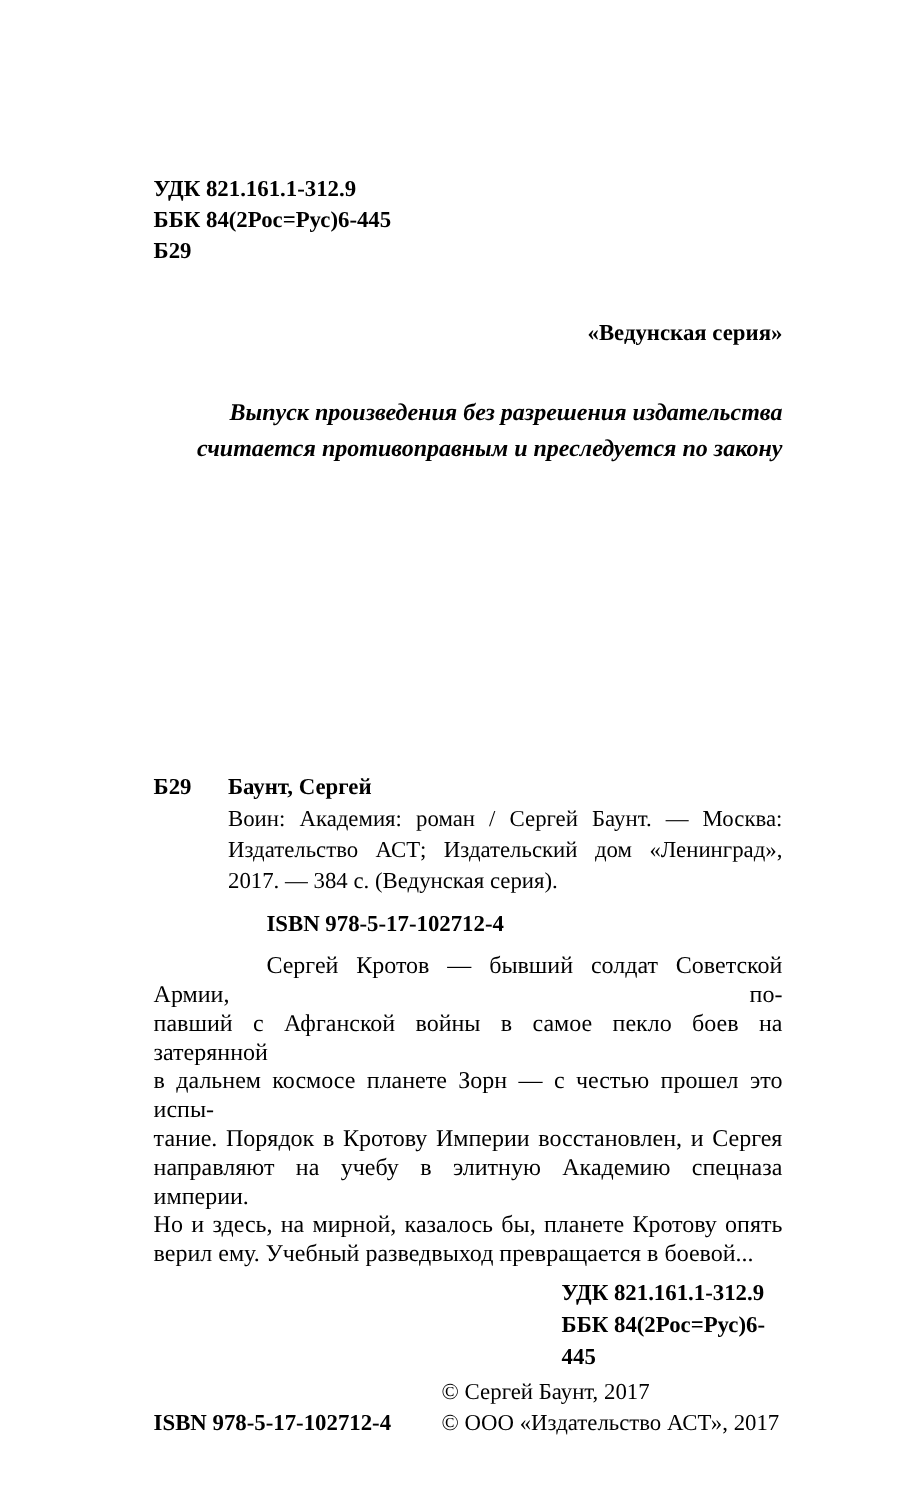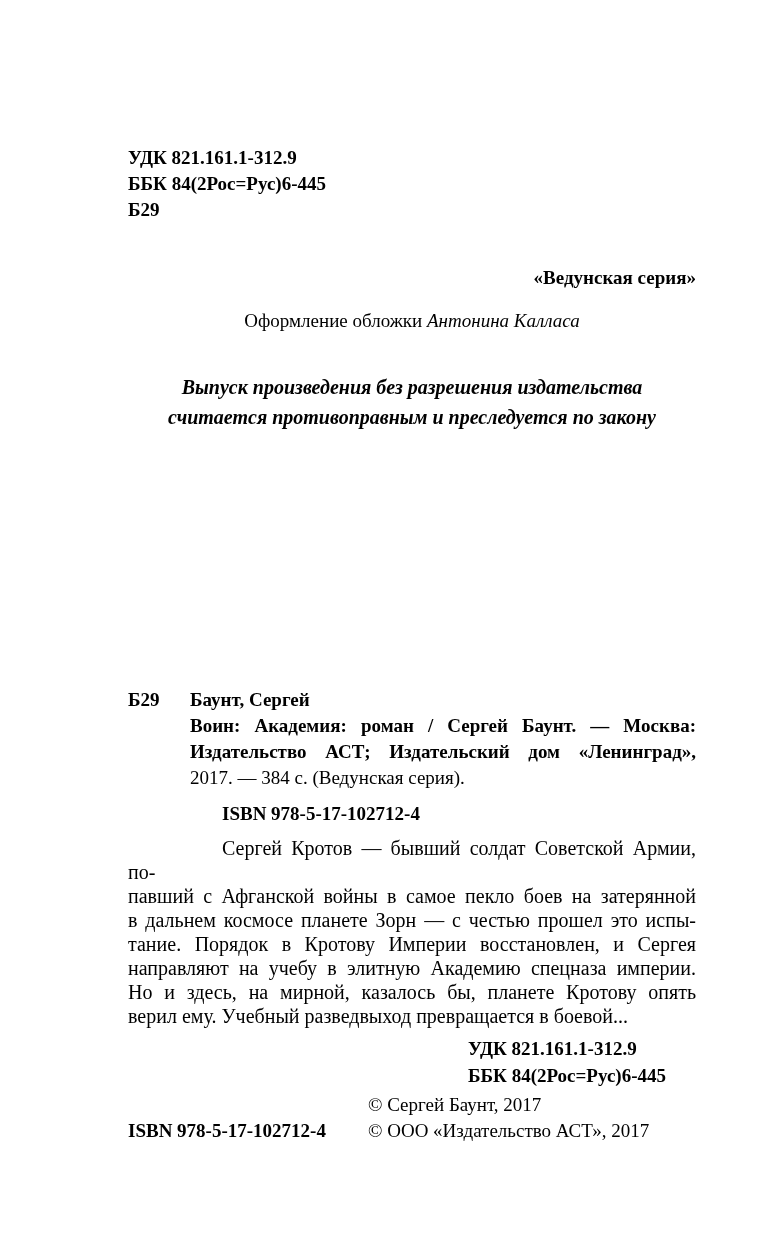--- a/index.html
+++ b/index.html
@@ -5,21 +5,21 @@
   html, body {
     margin: 0;
     padding: 0;
     background: #ffffff;
   }
   .page {
     position: relative;
     width: 768px;
     height: 1240px;
     box-sizing: border-box;
-    padding: 145px 72px 0 128px;
+    padding: 145px 116px 0 128px;
     background: #ffffff;
     color: #000000;
     font-family: "Liberation Serif", "DejaVu Serif", serif;
     font-size: 19px;
     line-height: 26px;
     overflow: hidden;
   }
   .italic { font-style: italic; }
 
   .top-codes { font-weight: bold; }
@@ -30,40 +30,40 @@
     font-weight: bold;
   }
 
   .cover-design {
     margin-top: 17px;
     text-align: center;
   }
 
   .warning {
     margin-top: 38px;
-    text-align: center;
+    text-align: right;
     font-weight: bold;
     font-style: italic;
     font-size: 20px;
     line-height: 30px;
   }
 
   .catalog { margin-top: 255px; }
   .catalog-first { white-space: nowrap; }
   .catalog-code {
     display: inline-block;
     width: 62px;
     font-weight: bold;
   }
   .catalog-author { font-weight: bold; }
   .biblio {
     margin-left: 62px;
     text-align: justify;
   }
-  .jlast { text-align-last: justify; font-weight: bold; }
+  .jlast { text-align-last: justify; }
 
   .isbn-mid {
     margin-top: 10px;
     margin-left: 94px;
     font-weight: bold;
   }
 
   .annotation {
     margin-top: 9px;
     font-size: 20px;
@@ -99,23 +99,20 @@
 <div class="page">
 
   <div class="top-codes">
     <div>УДК 821.161.1-312.9</div>
     <div>ББК 84(2Рос=Рус)6-445</div>
     <div>Б29</div>
   </div>
 
   <div class="series">«Ведунская серия»</div>
 
-  <div class="cover-design">
-    <span>Оформление обложки </span><span class="italic">Антонина Калласа</span>
-  </div>
 
   <div class="warning">
     <div>Выпуск произведения без разрешения издательства</div>
     <div>считается противоправным и преследуется по закону</div>
   </div>
 
   <div class="catalog">
     <div class="catalog-first">
       <span class="catalog-code">Б29</span><span class="catalog-author">Баунт, Сергей</span>
     </div>

